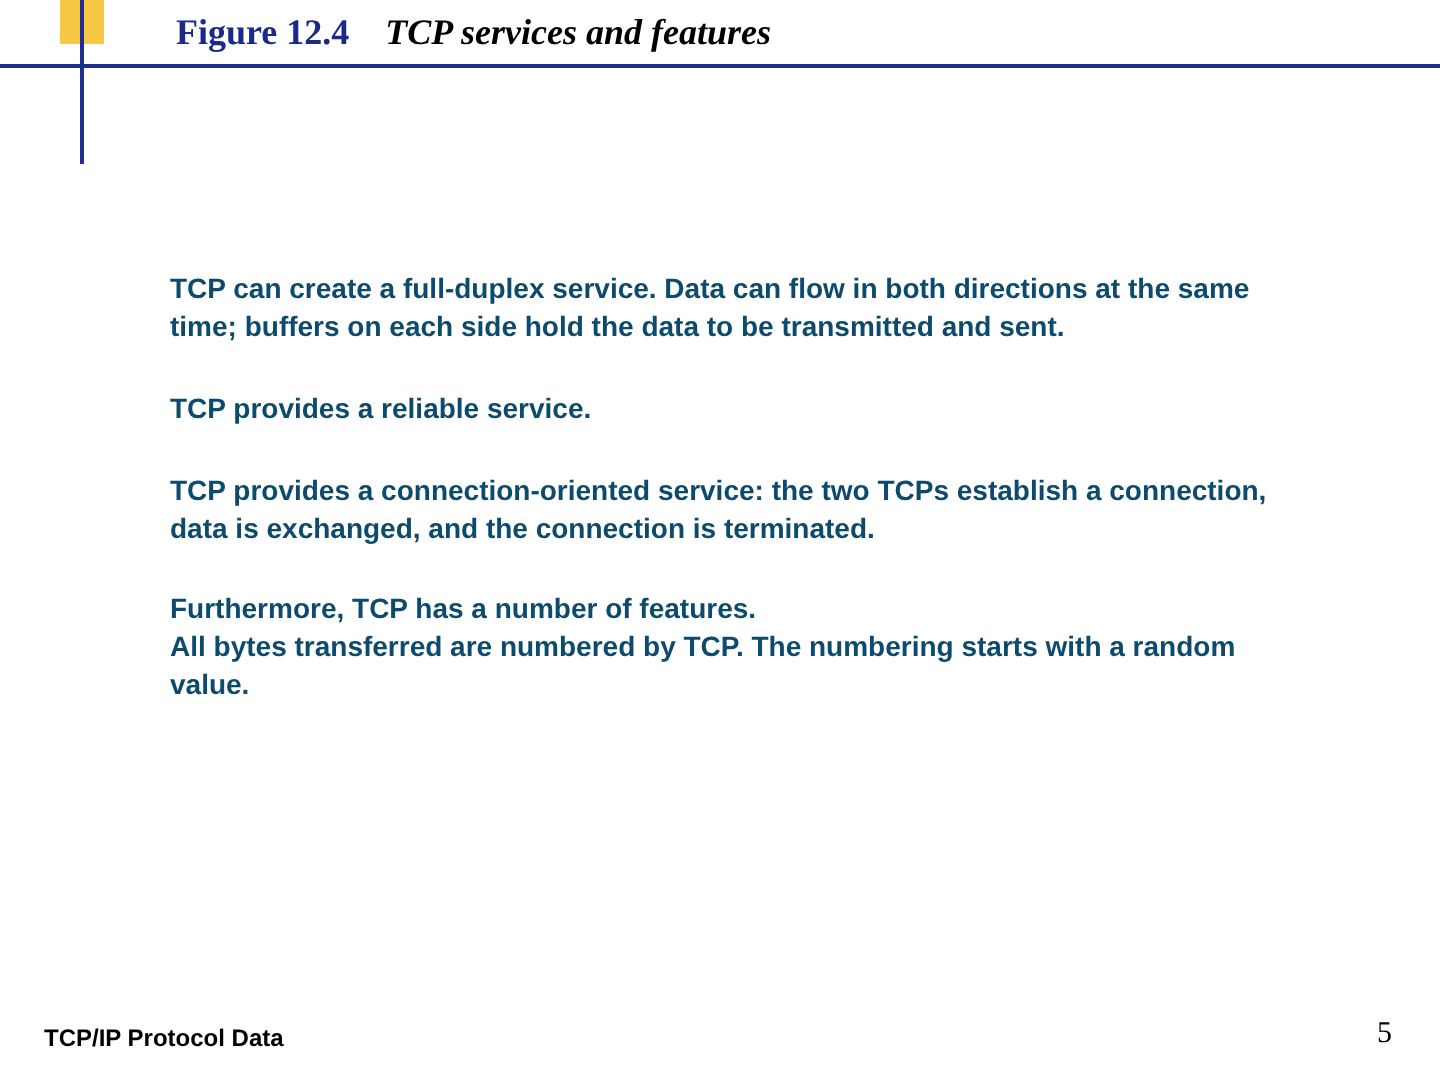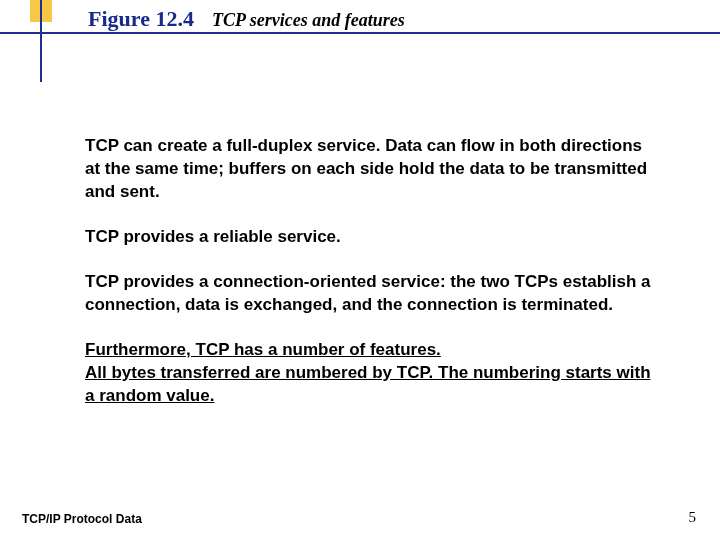--- a/index.html
+++ b/index.html
@@ -46,40 +46,40 @@
   }
   .title-row {
     position: absolute;
     left: 88px;
     top: 6px;
     white-space: nowrap;
   }
   .fig-label {
     color: #1a2a8a;
     font-weight: bold;
-    font-size: 22px;
+    font-size: 18px;
     margin-right: 14px;
   }
   .fig-title {
     color: #000000;
     font-weight: bold;
     font-style: italic;
     font-size: 18px;
     text-align: center;
   }
   .body-area {
     position: absolute;
     left: 85px;
     top: 135px;
     width: 575px;
     font-family: Verdana, Geneva, sans-serif;
-    font-size: 17px;
+    font-size: 14px;
     font-weight: bold;
     line-height: 1.35;
-    color: #000000;
+    color: #0c4a6e;
   }
   .body-area p {
     margin: 0 0 22px 0;
   }
   .footer-left {
     position: absolute;
     left: 22px;
     bottom: 14px;
     font-family: Verdana, Geneva, sans-serif;
     font-size: 12px;
@@ -106,18 +106,18 @@
 
 <div class="title-row">
   <span class="fig-label">Figure 12.4</span>
   <span class="fig-title">TCP services and features</span>
 </div>
 
 <div class="body-area">
   <p>TCP can create a full-duplex service.  Data can flow in both directions at the same time; buffers on each side hold the data to be transmitted and sent.</p>
   <p>TCP provides a reliable service.</p>
   <p>TCP provides a connection-oriented service: the two TCPs establish a connection, data is exchanged, and the connection is terminated.</p>
-  <p style="white-space: pre-line; text-decoration: underline;">Furthermore, TCP has a number of features.
+  <p style="white-space: pre-line;">Furthermore, TCP has a number of features.
 All bytes transferred are numbered by TCP.  The numbering starts with a random value.</p>
 </div>
 
 <div class="footer-left">TCP/IP Protocol Data</div>
 <div class="footer-right">5</div>
 
 </body></html>

